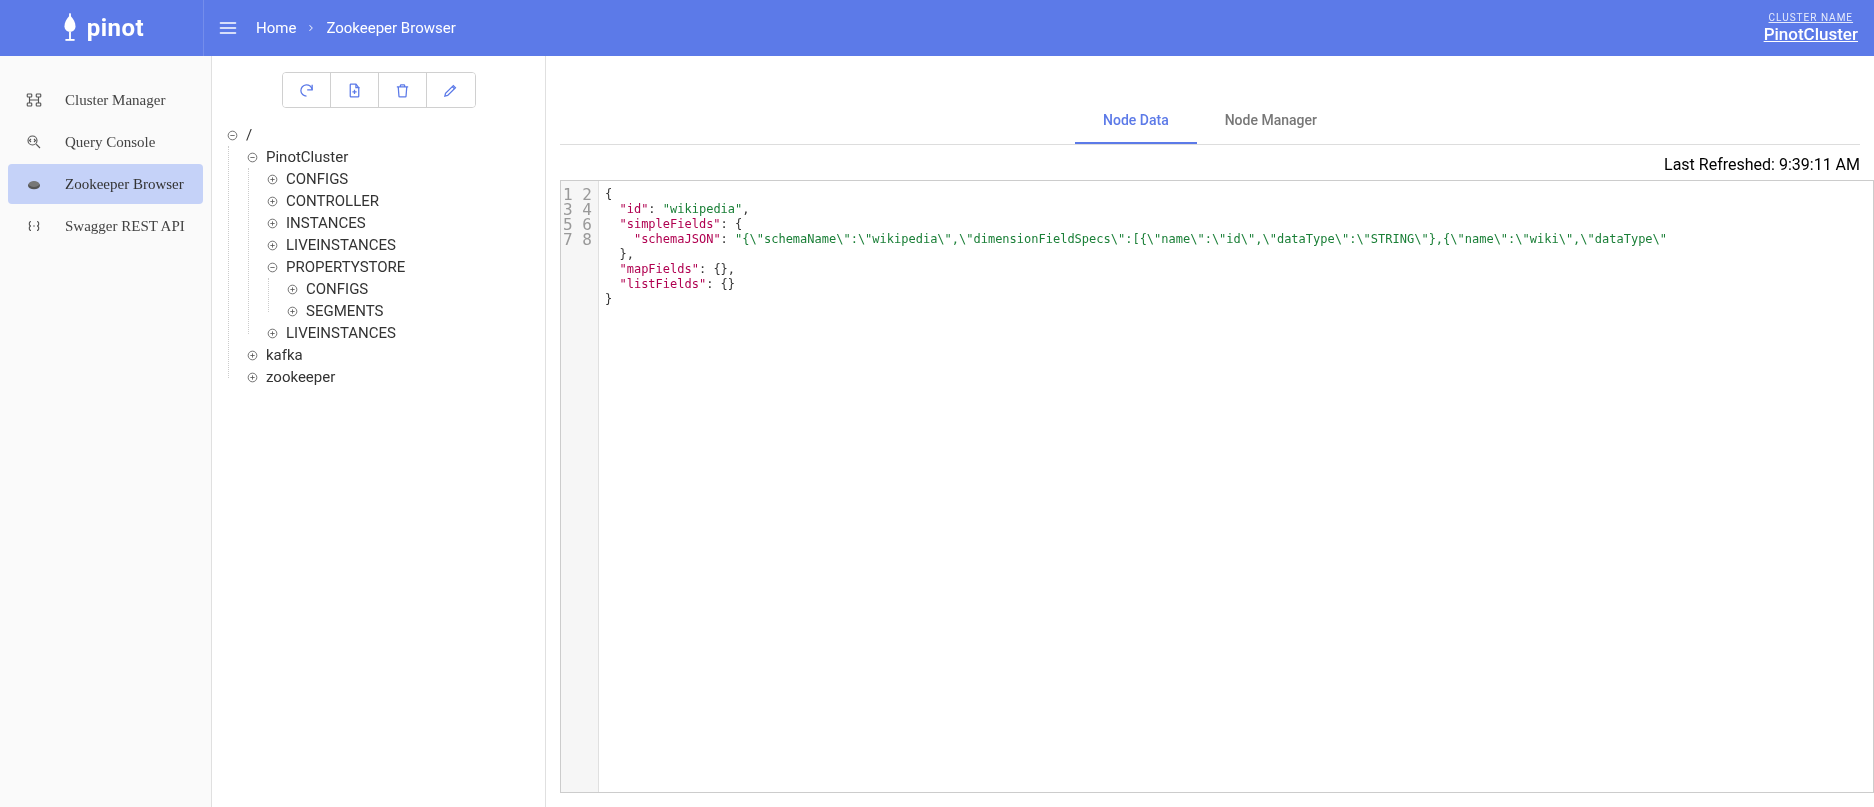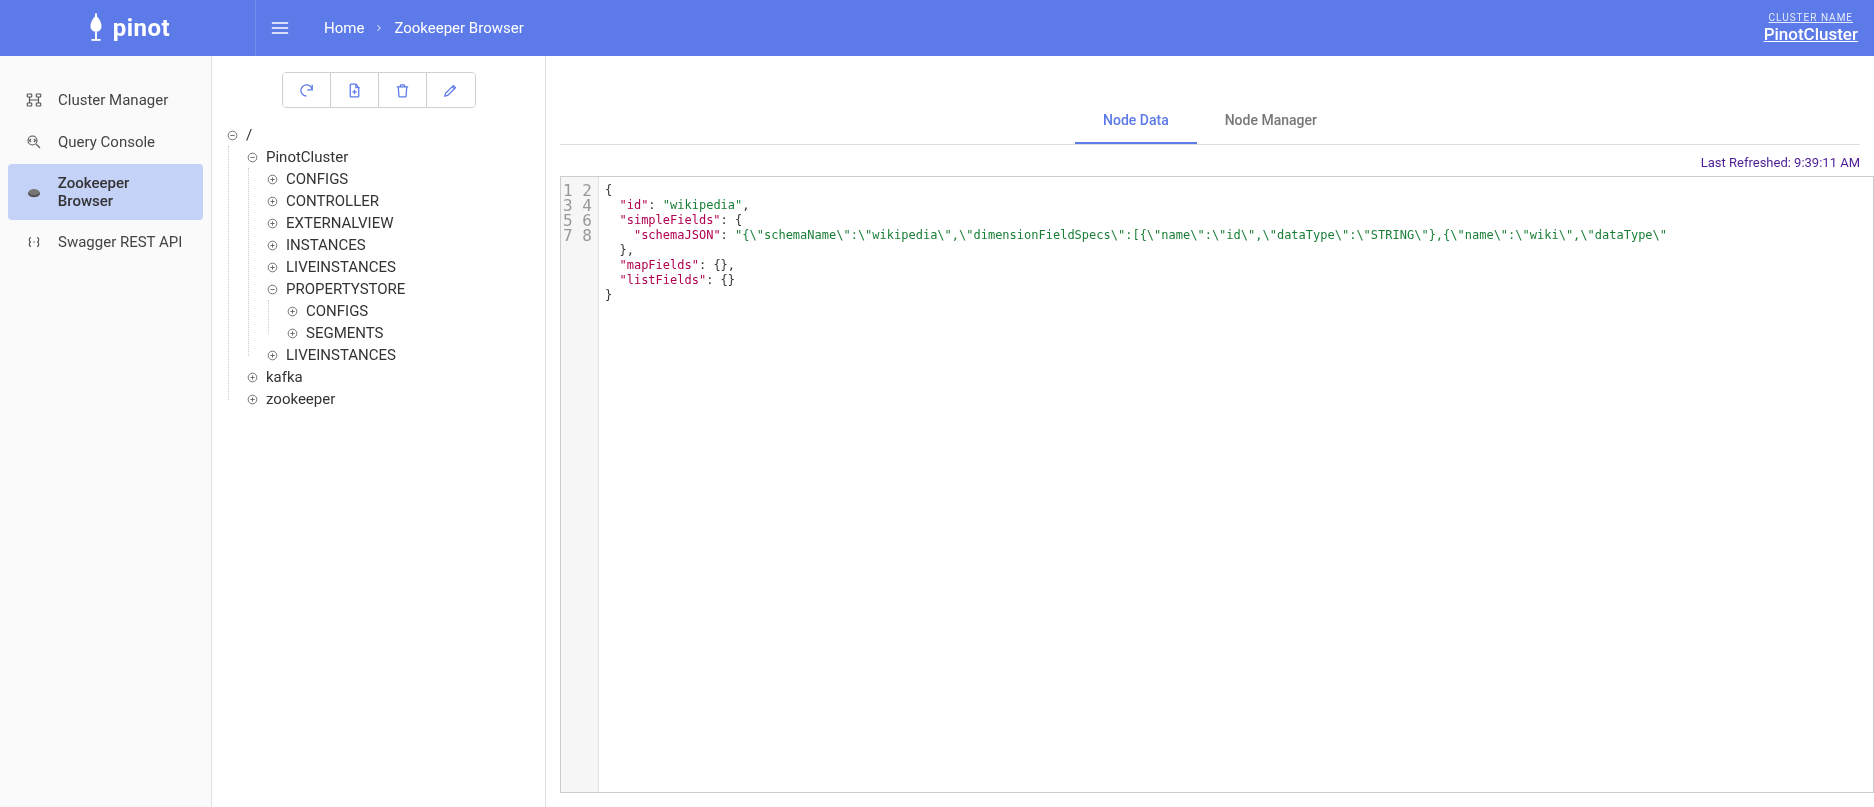--- a/index.html
+++ b/index.html
@@ -10,21 +10,21 @@
   .header {
     height: 56px;
     background: #5c7ae8;
     color: #fff;
     display: flex;
     align-items: center;
     padding: 0 16px 0 0;
     flex-shrink: 0;
   }
   .logo-block {
-    width: 256px;
+    width: 204px;
     display: flex;
     align-items: center;
     justify-content: center;
     height: 100%;
     border-right: 1px solid rgba(255,255,255,0.15);
   }
   .logo {
     display: flex;
     align-items: center;
     gap: 6px;
@@ -39,21 +39,21 @@
     display: flex;
     align-items: center;
     justify-content: center;
     cursor: pointer;
   }
   .hamburger svg { width: 20px; height: 20px; fill: #fff; }
   .breadcrumb {
     display: flex;
     align-items: center;
     gap: 10px;
-    margin-left: 20px;
+    margin-left: 4px;
     font-size: 15px;
   }
   .breadcrumb .chev { opacity: 0.85; }
   .breadcrumb a { color: #fff; text-decoration: none; cursor: pointer; }
   .header-right {
     margin-left: auto;
     text-align: center;
     line-height: 1.2;
     text-decoration: underline;
   }
@@ -78,27 +78,28 @@
   .sidebar {
     width: 212px;
     border-right: 1px solid #e0e0e0;
     background: #fafafa;
     padding-top: 22px;
     flex-shrink: 0;
   }
   .nav-item {
     display: flex;
     align-items: center;
-    gap: 14px;
+    gap: 21px;
     padding: 10px 16px;
     margin: 2px 8px;
     border-radius: 4px;
     color: #444;
     font-size: 15px;
     cursor: pointer;
+    font-family: Liberation Serif, serif;
   }
   .nav-item.active {
     background: #c5d2f8;
     color: #333;
     font-weight: 500;
   }
   .nav-item .nav-icon {
     width: 20px;
     height: 20px;
     display: flex;
@@ -202,22 +203,22 @@
     cursor: pointer;
     border-bottom: 2px solid transparent;
     font-weight: 500;
   }
   .tab.active {
     color: #5c7ae8;
     border-bottom-color: #5c7ae8;
   }
   .refreshed {
     text-align: right;
-    font-size: 13px;
-    color: #4c1d95;
+    font-size: 16px;
+    color: #000000;
     padding: 10px 14px 6px 0;
   }
   .editor-wrap {
     flex: 1;
     border: 1px solid #ccc;
     margin-right: 0;
     display: flex;
     min-height: 0;
     overflow: hidden;
     position: relative;
@@ -398,31 +399,20 @@
                   </li>
                 <li>
                     <div class="row">
                       <span class="toggle">
                         <svg viewBox="0 0 24 24">
                           <circle cx="12" cy="12" r="8"></circle>
                           <path d="M8 12h8M12 8v8"></path>
                         </svg>
                       </span>
                       <span>CONTROLLER</span>
-                    </div>
-                  </li>
-                <li>
-                    <div class="row">
-                      <span class="toggle">
-                        <svg viewBox="0 0 24 24">
-                          <circle cx="12" cy="12" r="8"></circle>
-                          <path d="M8 12h8M12 8v8"></path>
-                        </svg>
-                      </span>
-                      <span>EXTERNALVIEW</span>
                     </div>
                   </li>
                 <li>
                     <div class="row">
                       <span class="toggle">
                         <svg viewBox="0 0 24 24">
                           <circle cx="12" cy="12" r="8"></circle>
                           <path d="M8 12h8M12 8v8"></path>
                         </svg>
                       </span>

